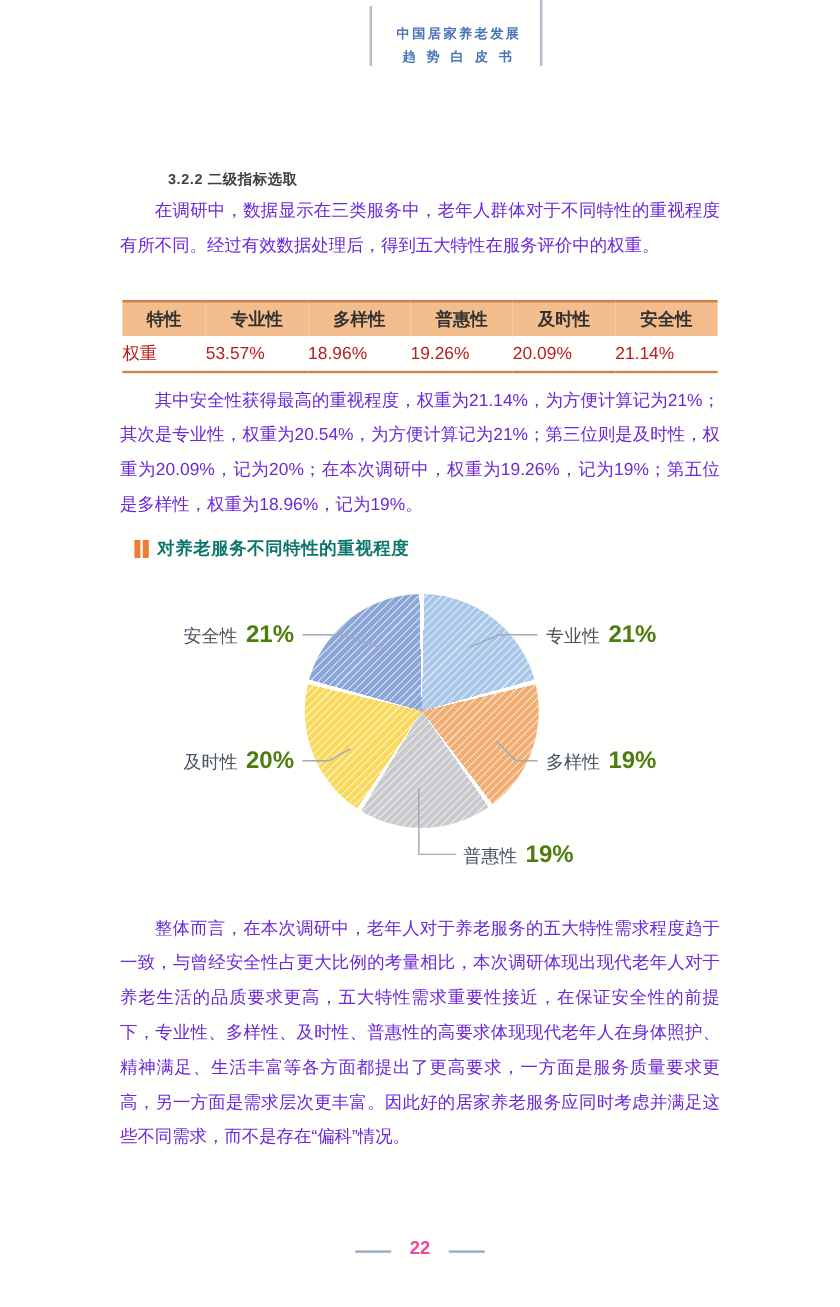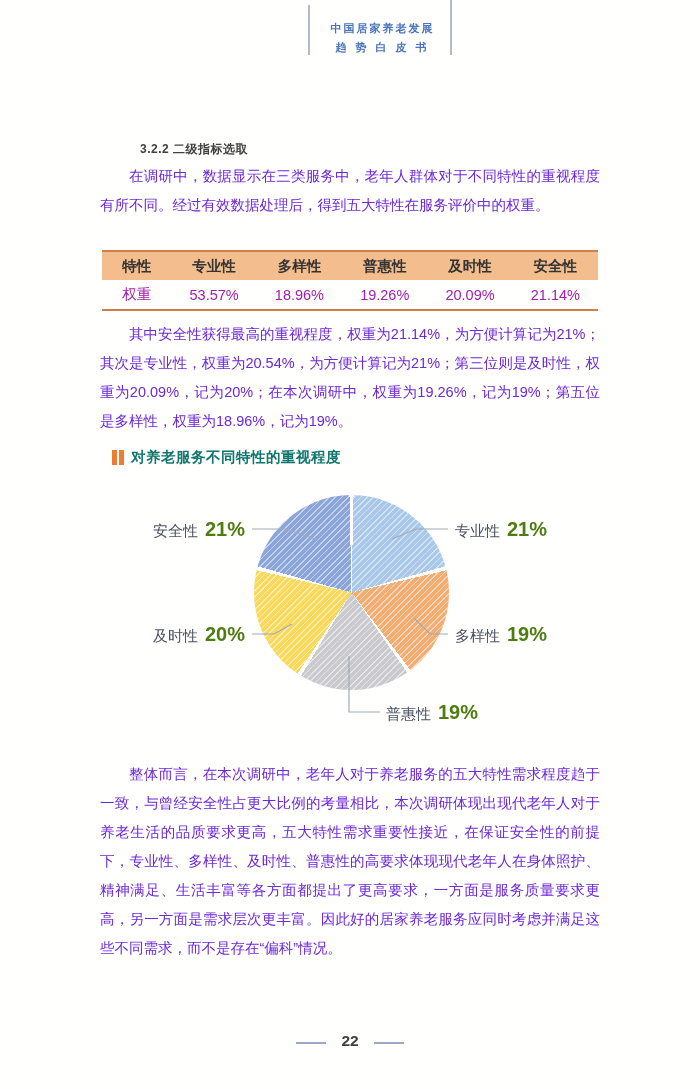--- a/index.html
+++ b/index.html
@@ -44,21 +44,21 @@
   
   .weights-table {
     position: absolute; top: 250px; left: 2px; width: 496px;
     border-collapse: collapse; font-size: 14.5px;
     border-top: 2px solid #cf8049; border-bottom: 2px solid #cf8049;
   }
   .weights-table th {
     background: #f3bd8e; color: #333; font-weight: bold;
     height: 29px; text-align: center;
   }
-  .weights-table td { height: 30px; text-align: center; color: #a21caf; background: #fffffe; }
+  .weights-table td { height: 30px; text-align: left; color: #b91c1c; background: #fffffe; }
   .weights-table th:first-child, .weights-table td:first-child { width: 14%; }
 
   
   .chart-title-row { position: absolute; left: 112px; top: 448px; height: 18px; display: flex; align-items: center; }
   .marker { display: inline-flex; margin-right: 7px; }
   .marker i { display: inline-block; width: 5px; height: 15px; background: #ed7d31; }
   .marker i + i { margin-left: 2px; }
   .chart-title { color: #0f766e; font-size: 14.5px; font-weight: bold; letter-spacing: 0.5px; }
 
   .chart-area { position: absolute; left: 0; top: 478px; width: 700px; height: 272px; }
@@ -84,21 +84,21 @@
   .pl-variety  { left: 455px;  top: 145px; }
   .pl-inclusive{ left: 386px;  top: 223px; }
 
   
   .footer { position: absolute; left: 0; top: 1028px; width: 700px; height: 30px; }
   .footer .dash { position: absolute; top: 14px; width: 30px; height: 1.5px; background: #9aaac6; }
   .footer .dash.left { left: 296px; }
   .footer .dash.right { left: 374px; }
   .footer .pageno {
     position: absolute; left: 325px; top: 4px; width: 50px; text-align: center;
-    color: #404040; font-size: 15.5px; font-weight: 600;
+    color: #ec4899; font-size: 15.5px; font-weight: 600;
   }
 </style>
 </head>
 <body>
 
 <div class="doc-header">
   <div class="hdr-line left"></div>
   <div class="hdr-text">
     <span class="l1">中国居家养老发展</span>
     <span class="l2">趋 势 白 皮 书</span>

